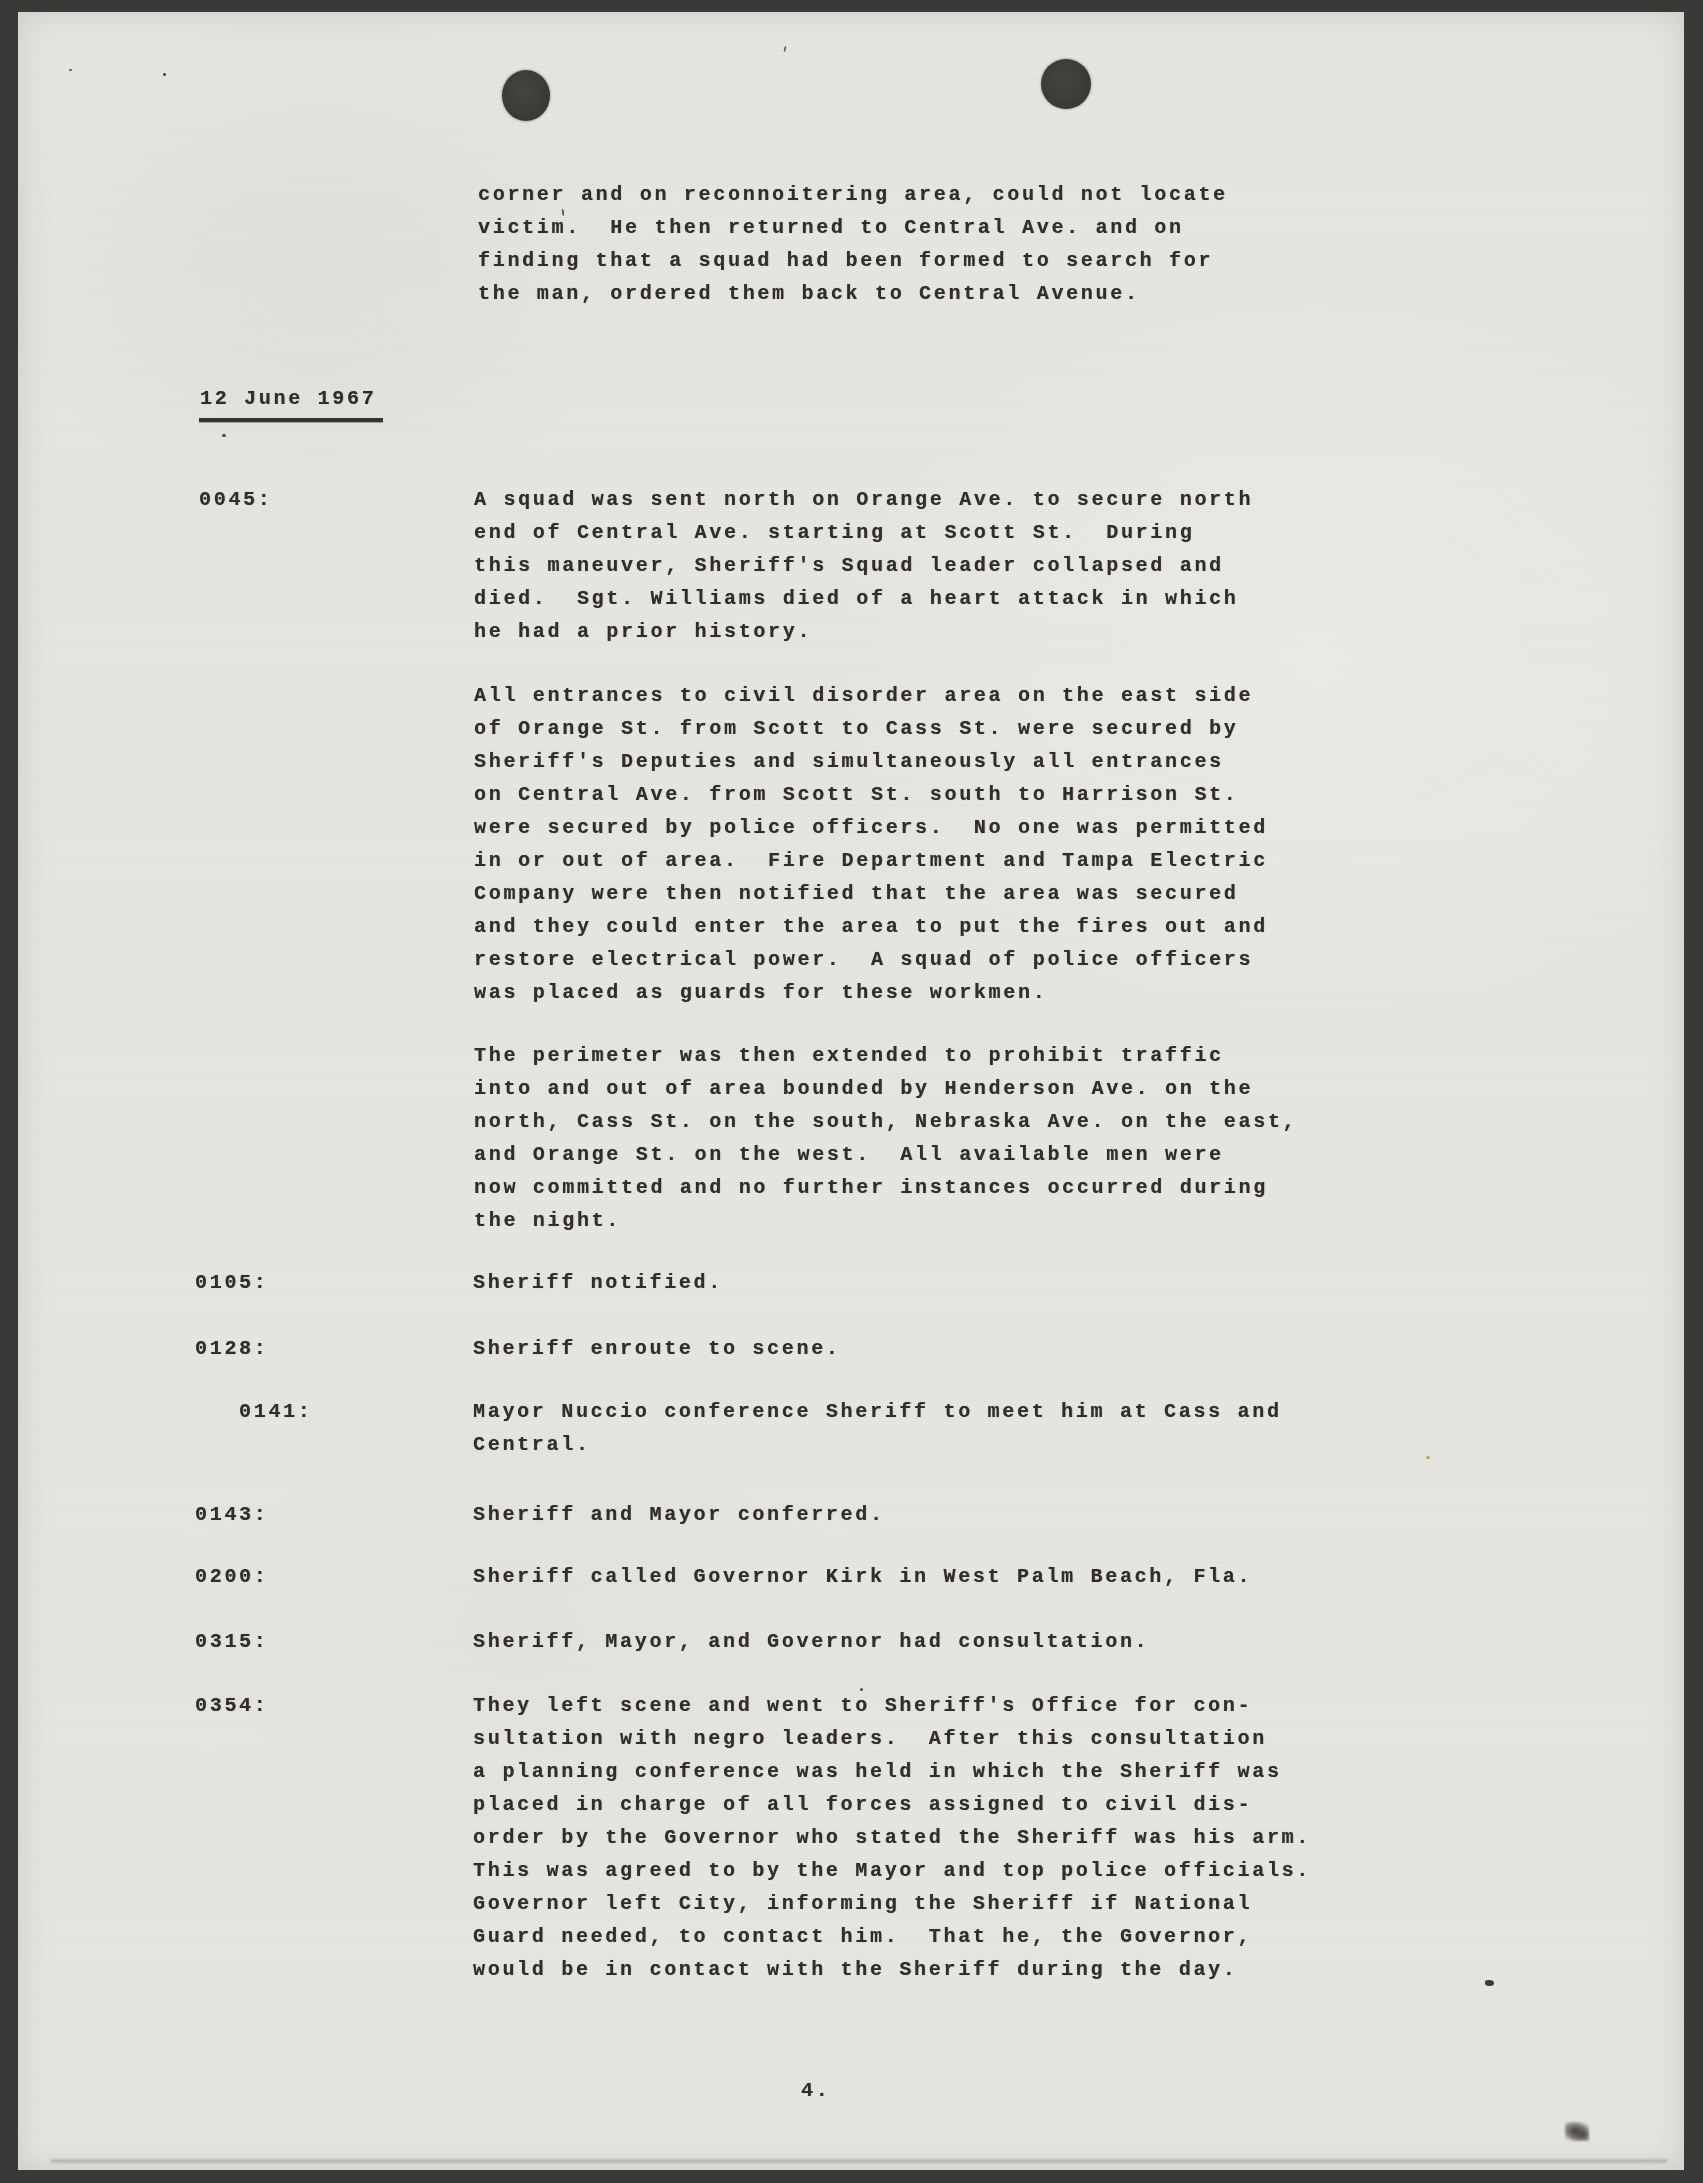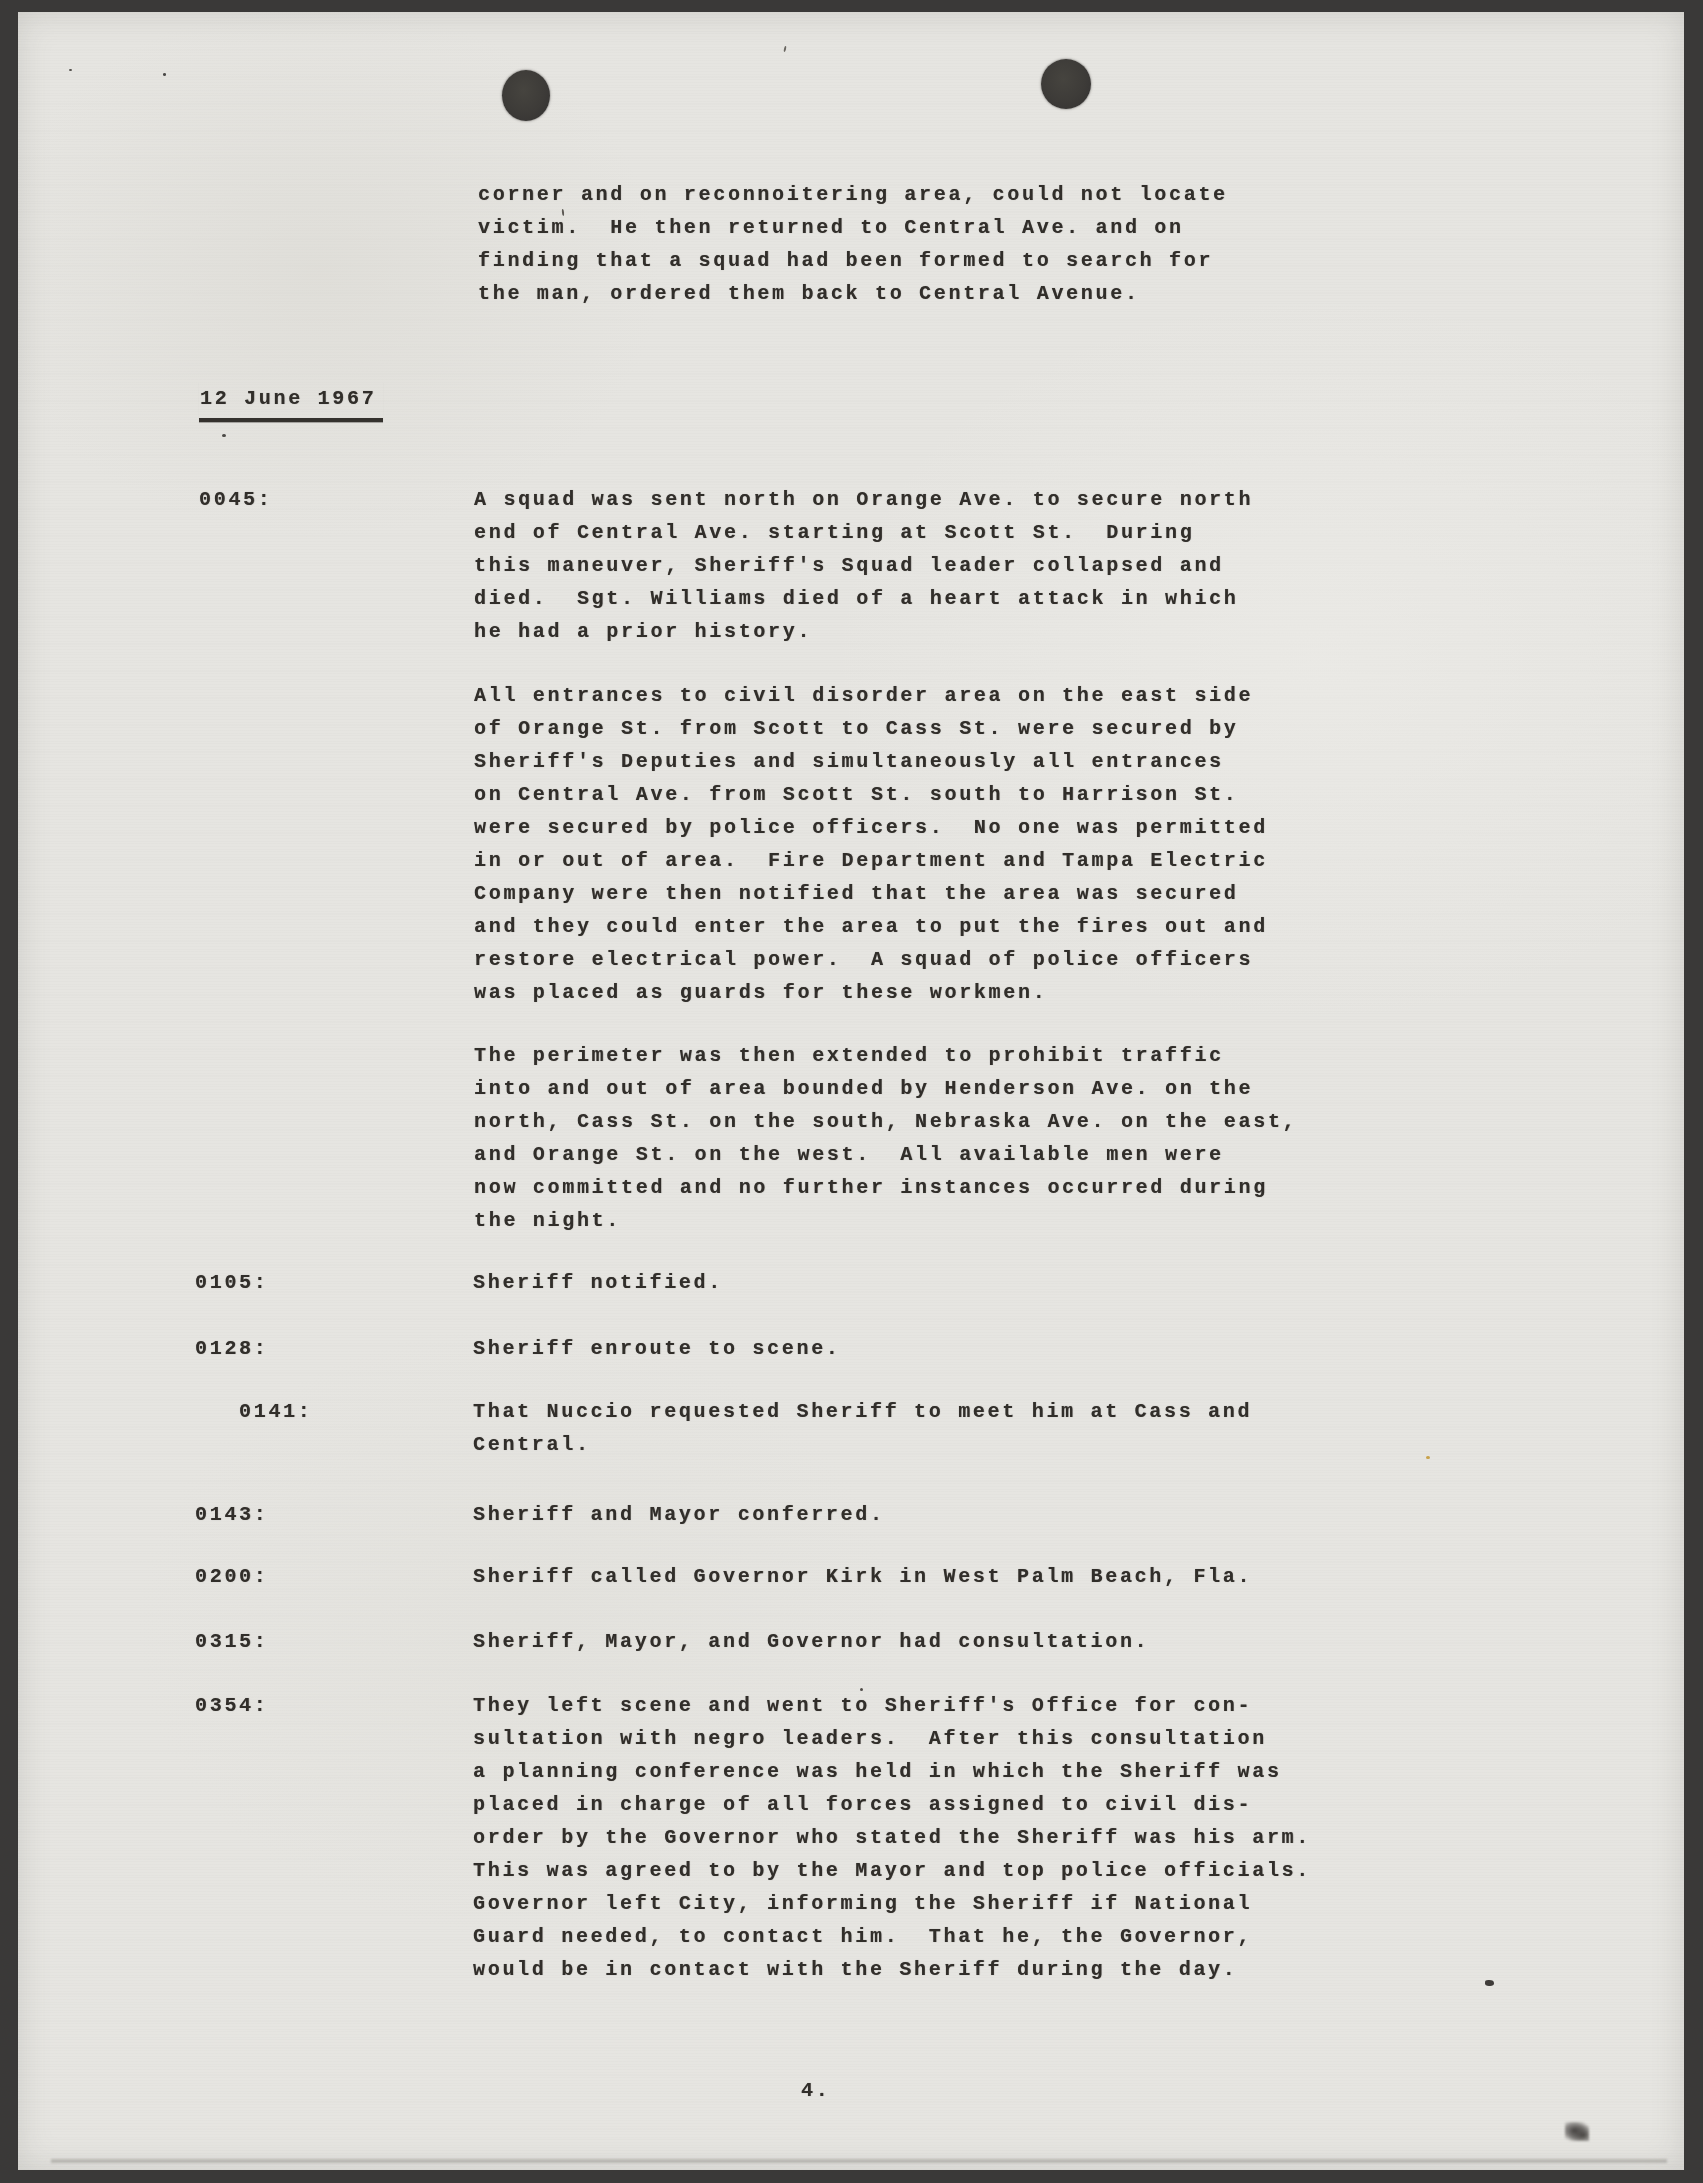--- a/index.html
+++ b/index.html
@@ -126,21 +126,21 @@
 restore electrical power.  A squad of police officers
 was placed as guards for these workmen.</div>
 
   <div class="t" style="left:195px;top:1266px;">0105:</div>
   <div class="t" style="left:473px;top:1266px;">Sheriff notified.</div>
 
   <div class="t" style="left:195px;top:1332px;">0128:</div>
   <div class="t" style="left:473px;top:1332px;">Sheriff enroute to scene.</div>
 
   <div class="t" style="left:195px;top:1395px;margin-left:44px;">0141:</div>
-  <div class="t" style="left:473px;top:1395px;">That Nuccio requested Sheriff to meet him at Cass and
+  <div class="t" style="left:473px;top:1395px;">Mayor Nuccio conference Sheriff to meet him at Cass and
 Central.</div>
 
   <div class="t" style="left:195px;top:1498px;">0143:</div>
   <div class="t" style="left:473px;top:1498px;">Sheriff and Mayor conferred.</div>
 
   <div class="t" style="left:195px;top:1560px;">0200:</div>
   <div class="t" style="left:473px;top:1560px;">Sheriff called Governor Kirk in West Palm Beach, Fla.</div>
 
   <div class="t" style="left:195px;top:1625px;">0315:</div>
   <div class="t" style="left:473px;top:1625px;">Sheriff, Mayor, and Governor had consultation.</div>

